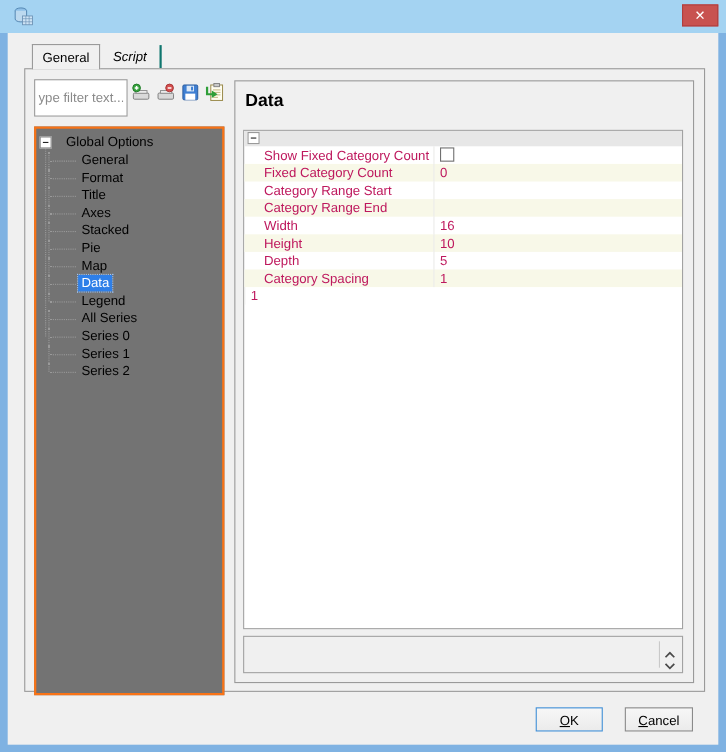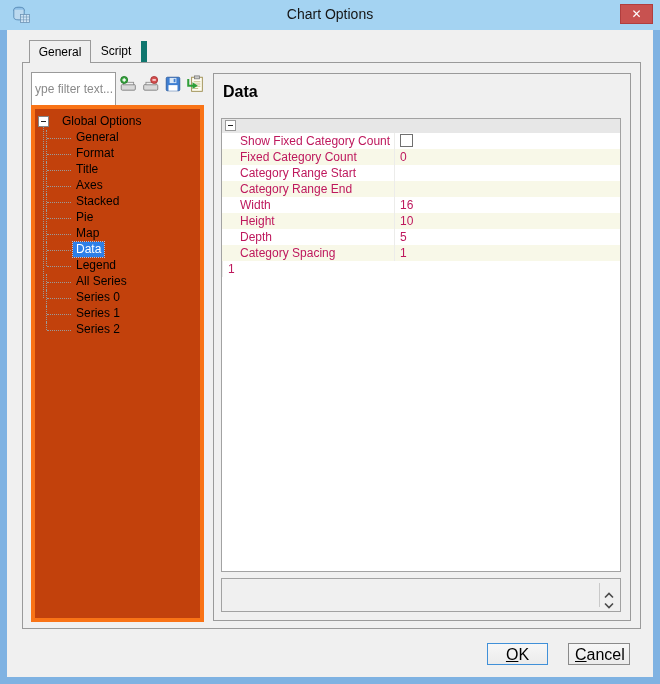--- a/index.html
+++ b/index.html
@@ -18,37 +18,37 @@
     color:#fff; font-size:12px; line-height:18px; text-align:center; cursor:default;
   }
   
   .dialog { position:absolute; left:7px; top:30px; width:646px; height:647px; background:#f0f0f0; }
   
   .tab { position:absolute; font-size:12px; color:#000; text-align:center; box-sizing:border-box; }
   .tab-active {
     left:22px; top:10px; width:62px; height:23px; line-height:22px;
     background:#f0f0f0; border:1px solid #9a9a9a; border-bottom:none; z-index:3;
   }
-  .tab-plain { left:84px; top:11px; width:56px; height:21px; line-height:21px; border-right:6px solid #0f766e; }
+  .tab-plain { left:84px; top:11px; width:56px; height:21px; line-height:21px; border-right:2px solid #0f766e;font-style:italic; }
   .tab-panel {
     position:absolute; left:15px; top:32px; width:619px; height:567px;
     border:1px solid #9a9a9a; background:#f0f0f0; box-sizing:border-box; z-index:1;
   }
   
   .filter-input {
     position:absolute; left:8px; top:9px; width:85px; height:22px; box-sizing:border-box;
     border:1px solid #9a9a9a; background:#fff; font-family:"Liberation Sans",sans-serif;
     font-size:12px; color:#555; padding:16px 3px; outline:none;
   }
   .filter-input::placeholder { color:#8a8a8a; opacity:1; }
   .tool-btn { position:absolute; top:11px; width:20px; height:20px; border:none; background:transparent; padding:1px; cursor:default; }
   
   .tree {
-    position:absolute; left:8px; top:42px; width:173px; height:517px; box-sizing:border-box;
-    background:#c2410c; border:4px solid #f97316; padding-top:5px; overflow:hidden; position:absolute;
+    position:absolute; left:8px; top:52px; width:173px; height:517px; box-sizing:border-box;
+    background:#737373; border:2px solid #f97316; padding-top:5px; overflow:hidden; position:absolute;
   }
   .tree-row { position:relative; height:16px; line-height:15px; font-size:12px; color:#000; white-space:nowrap; }
   .tree-row.root { padding-left:27px; }
   .tree-row.child { padding-left:41px; }
   .minus-box {
     position:absolute; left:3px; top:2px; width:11px; height:11px; box-sizing:border-box;
     border:1px solid #848484; background:#fff;
   }
   .minus-box::after { content:""; position:absolute; left:2px; right:2px; top:4px; border-top:1px solid #222; }
   .tree-row.child::before { content:""; position:absolute; left:11px; top:0; height:16px; border-left:1px dotted #9a9a9a; }
@@ -84,39 +84,38 @@
   }
   .spin-col {
     position:absolute; right:2px; top:4px; bottom:4px; width:18px;
     border-left:1px solid #c9c9c9; display:flex; flex-direction:column;
     align-items:center; justify-content:center; gap:3px;
   }
   .spin-btn { width:12px; height:7px; background:transparent; border:none; padding:0; cursor:default; }
   
   .btn {
     position:absolute; top:613px; height:22px; box-sizing:border-box;
-    font-family:"Liberation Sans",sans-serif; font-size:16px; color:#000;
+    font-family:"Liberation Sans",sans-serif; font-size:12px; color:#000;
     background:linear-gradient(#f7f7f7,#ebebeb); text-align:center; line-height:20px; cursor:default;
   }
   .btn-ok { left:480px; width:61px; border:1px solid #4090d8; }
   .btn-cancel { left:561px; width:62px; border:1px solid #8a8a8a; }
 </style>
 </head>
 <body>
 
 <div class="window">
 
   <div class="titlebar">
     <svg class="app-icon" viewBox="0 0 20 20">
       <ellipse cx="8" cy="4.8" rx="5.2" ry="2.6" fill="#8fc0e8" stroke="#4a7dab" stroke-width="0.8"></ellipse>
       <path d="M2.8 4.8 v7.5 a5.2 2.6 0 0 0 10.4 0 v-7.5" fill="#bcd9ef" stroke="#4a7dab" stroke-width="0.8"></path>
       <rect x="9.5" y="9.5" width="9" height="8" fill="#cfe4f5" stroke="#6d93b5" stroke-width="0.8"></rect>
       <path d="M9.5 12 h9 M12.5 9.5 v8 M15.5 9.5 v8 M9.5 14.8 h9" stroke="#6d93b5" stroke-width="0.6"></path>
     </svg>
-    <div class="win-title">Chart Options</div>
     <div class="close-btn">
       <span>✕</span>
     </div>
   </div>
 
   <div class="dialog">
 
     <div class="tab tab-active">General</div>
     <div class="tab tab-plain">Script</div>
 

